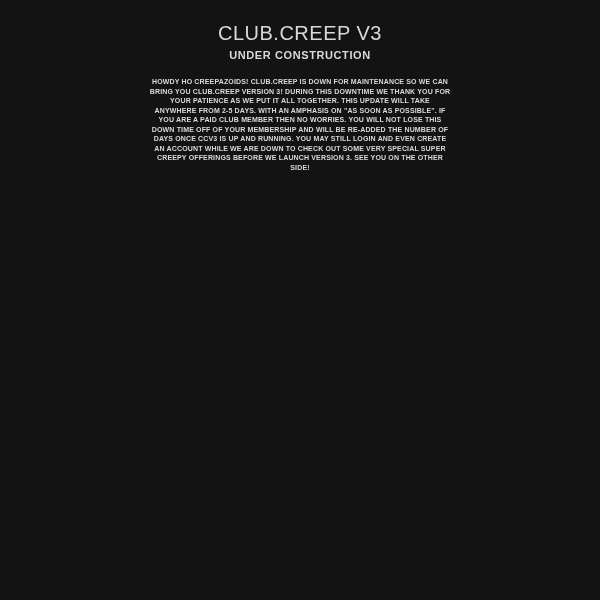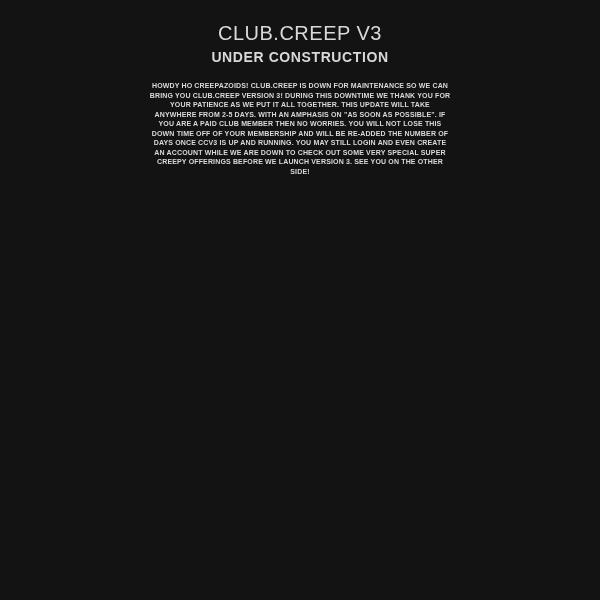--- a/index.html
+++ b/index.html
@@ -17,21 +17,21 @@
   h1.title {
     text-align: center;
     font-size: 20px;
     font-weight: 400;
     letter-spacing: 0.5px;
     color: var(--text, #d4d4d4);
   }
   .subtitle {
     margin-top: 4px;
     text-align: center;
-    font-size: 14px;
+    font-size: 11px;
     font-weight: 700;
     letter-spacing: 0.6px;
     color: var(--text, #d8d8d8);
   }
   .form {
     width: 205px;
     margin: 23px auto 0 auto;
   }
   .field { position: relative; }
   .input {

